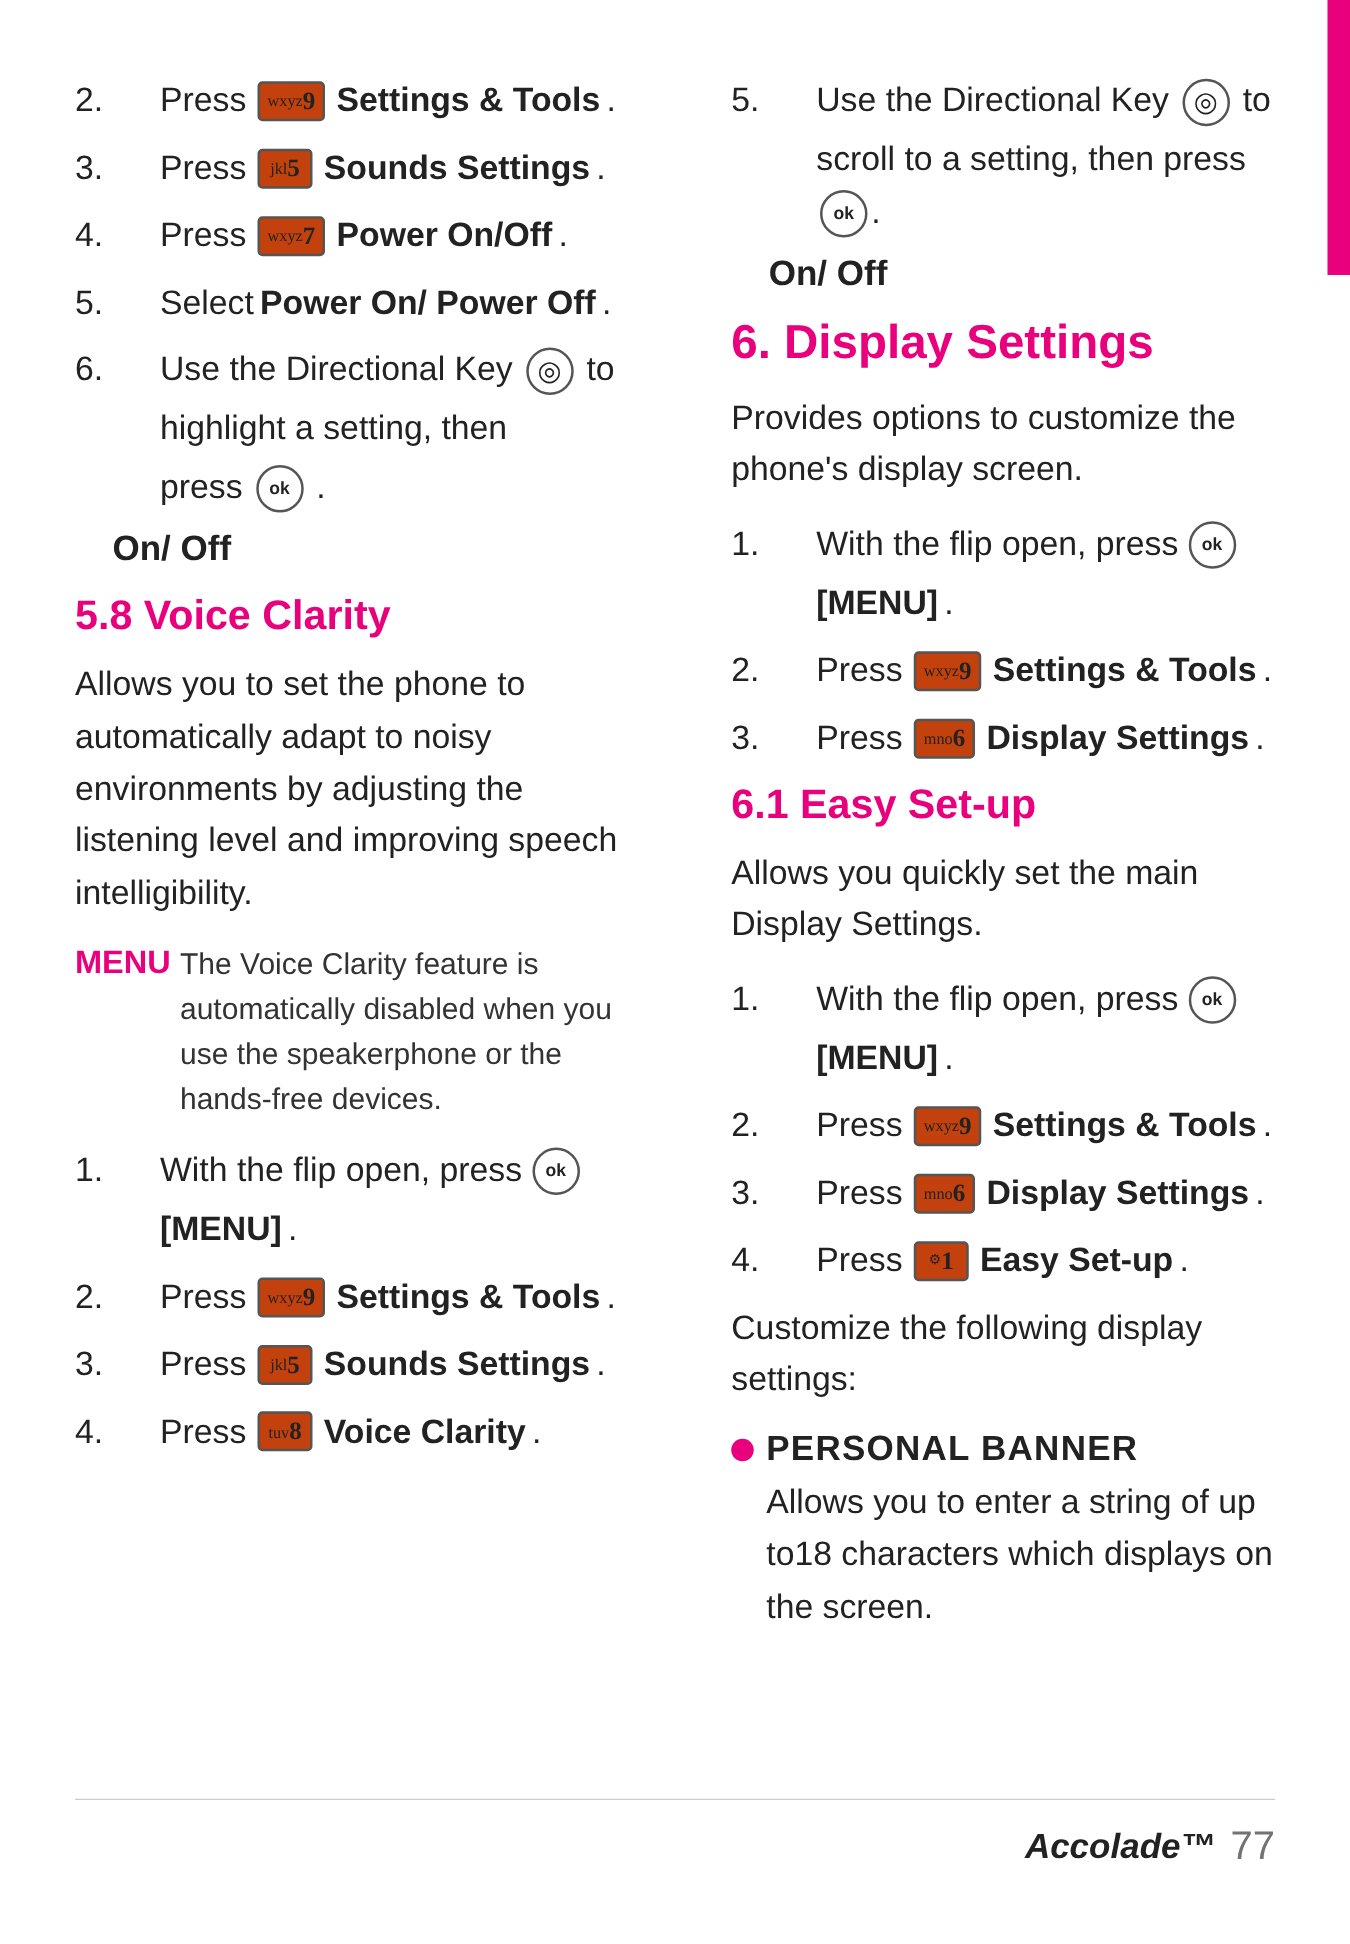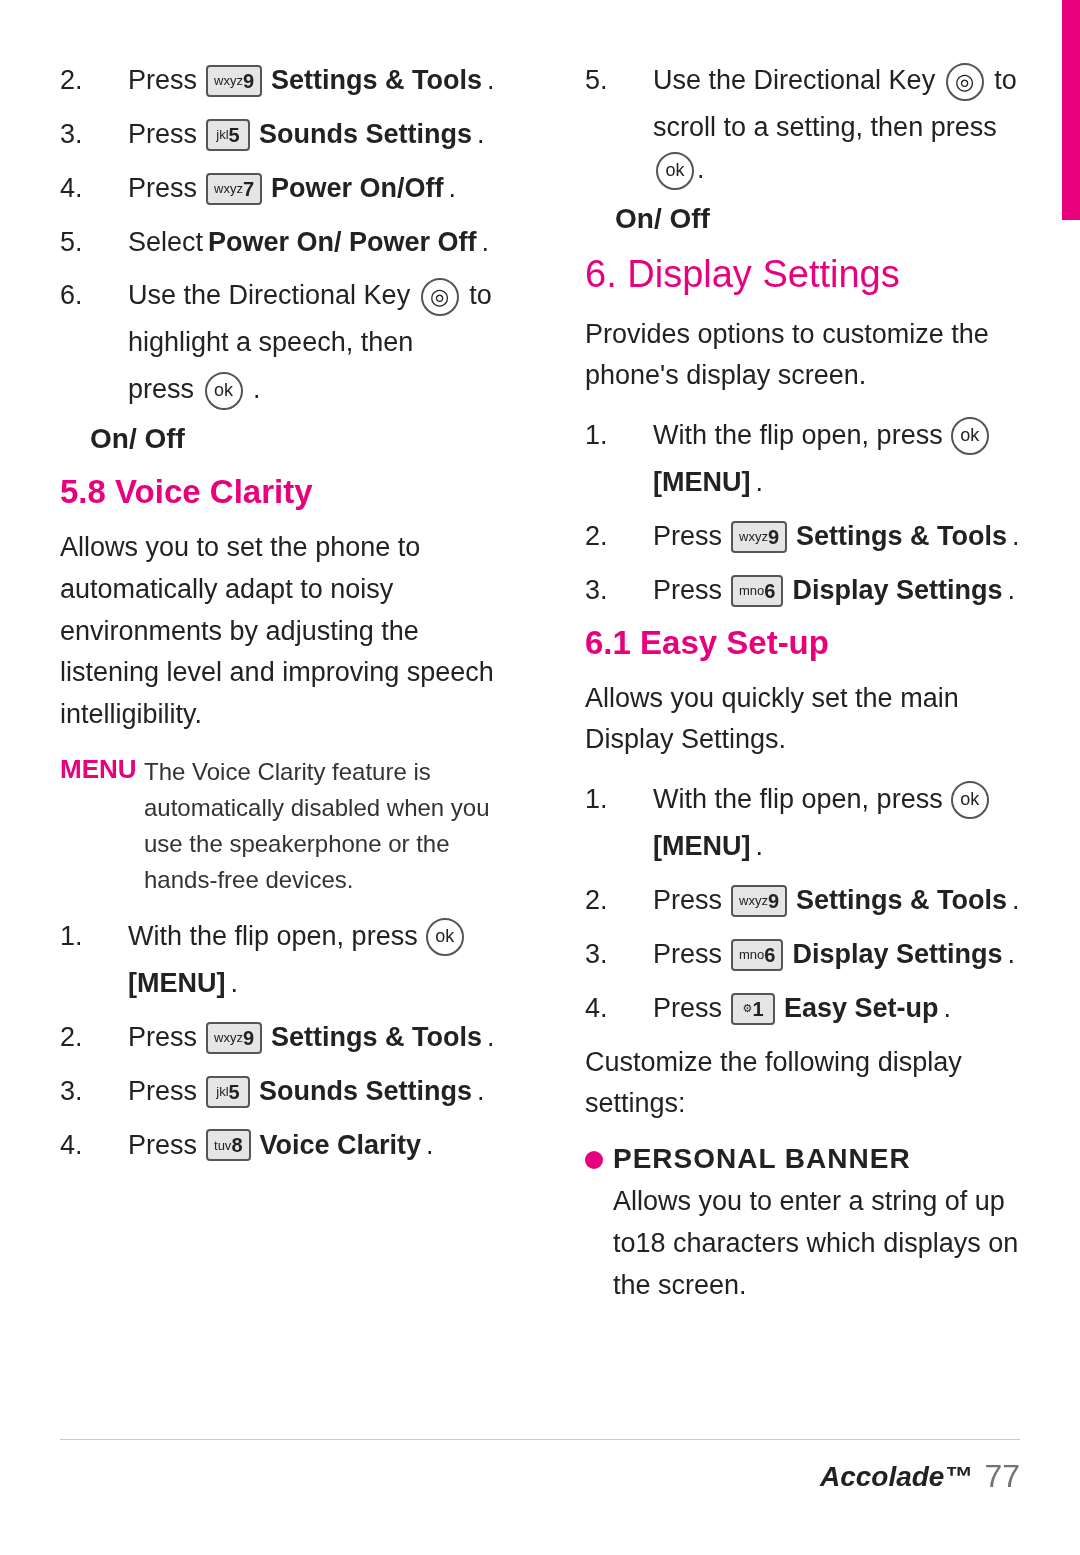--- a/index.html
+++ b/index.html
@@ -44,21 +44,21 @@
       padding-right: 20px;
     }
 
     .right-col {
       flex: 1;
       padding-left: 10px;
     }
 
     .section-heading {
       font-size: 38px;
-      font-weight: normal;
+      font-weight: bold;
       color: #e8007d;
       margin-bottom: 18px;
       margin-top: 10px;
     }
 
     .subsection-heading {
       font-size: 33px;
       font-weight: bold;
       color: #e8007d;
       margin-bottom: 16px;
@@ -103,26 +103,27 @@
 
     .key-badge {
       display: inline-flex;
       align-items: center;
       justify-content: center;
       border: 2px solid #555;
       border-radius: 4px;
       padding: 1px 6px;
       font-size: 22px;
       font-weight: bold;
-      background: #e5e5e5;
+      background: #c2410c;
       color: #222;
       min-width: 44px;
       min-height: 32px;
       vertical-align: middle;
       margin: 0 4px;
+      font-family: Liberation Serif, serif;
     }
 
     .key-badge-sub {
       font-size: 13px;
       font-weight: normal;
       display: block;
       text-align: center;
       line-height: 1;
     }
 
@@ -135,22 +136,22 @@
     }
 
     .ok-icon {
       display: inline-flex;
       align-items: center;
       justify-content: center;
       border: 2px solid #555;
       border-radius: 50%;
       width: 38px;
       height: 38px;
-      font-size: 18px;
-      font-weight: normal;
+      font-size: 14px;
+      font-weight: bold;
       color: #222;
       vertical-align: middle;
       margin: 0 3px;
     }
 
     .directional-icon {
       display: inline-flex;
       align-items: center;
       justify-content: center;
       border: 2px solid #555;
@@ -291,21 +292,21 @@
         <span class="step-num">5.</span>
         <span class="step-content">
           Select <span class="bold-label">Power On/ Power Off</span>.
         </span>
       </div>
 
       <div class="step-item">
         <span class="step-num">6.</span>
         <span class="step-content multiline">
           <span>Use the Directional Key <span class="directional-icon">◎</span> to</span>
-          <span>highlight a speech, then</span>
+          <span>highlight a setting, then</span>
           <span>press <span class="ok-icon">ok</span> .</span>
         </span>
       </div>
 
       <div class="onoff-label">On/ Off</div>
 
       <div class="subsection-heading">5.8 Voice Clarity</div>
 
       <p class="body-text">Allows you to set the phone to automatically adapt to noisy environments by adjusting the listening level and improving speech intelligibility.</p>
 

